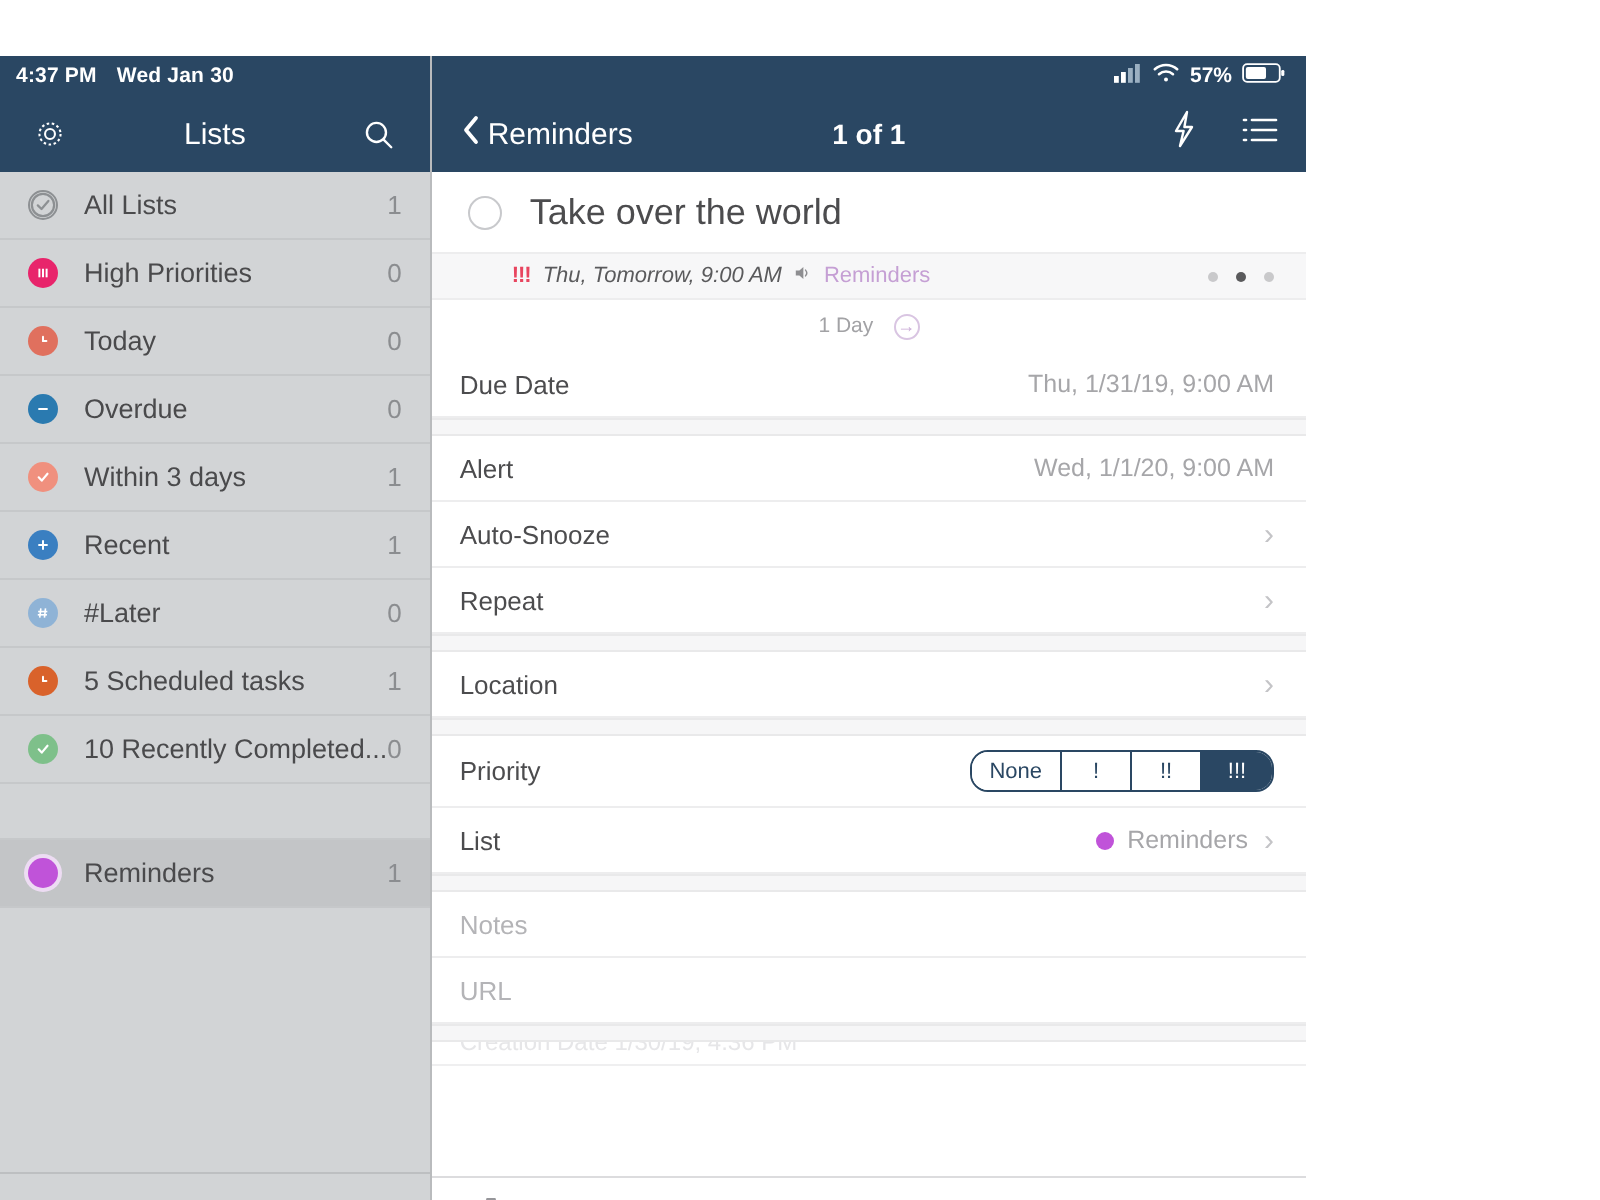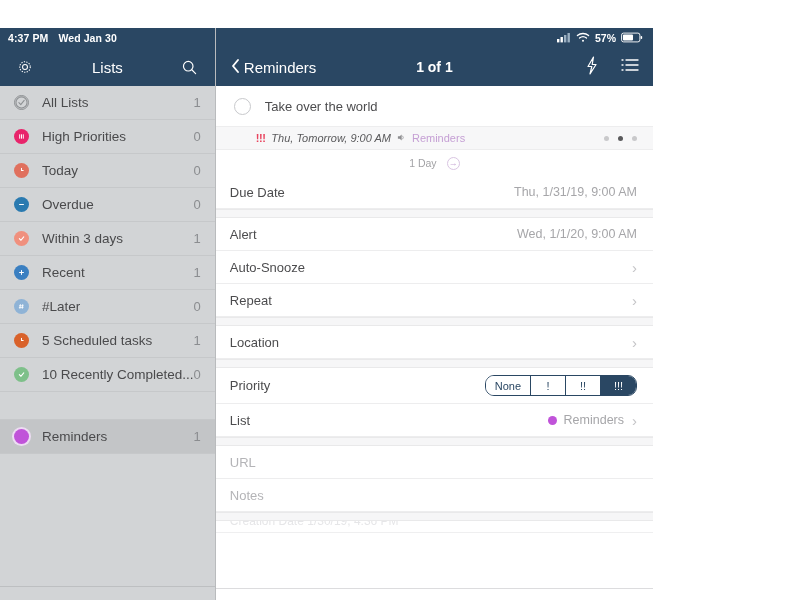--- a/index.html
+++ b/index.html
@@ -95,21 +95,21 @@
   .detail-body { flex: 1; overflow: hidden; background: #ffffff; }
 
   .task-title-row {
     height: 40px; display: flex; align-items: center;
     padding: 0 18px; gap: 14px;
   }
   .checkbox-circle {
     width: 17px; height: 17px; border-radius: 50%;
     border: 1.4px solid #c8c9cc; flex: 0 0 auto;
   }
-  .task-title { font-size: 13px; color: #4c4c4e; }
+  .task-title { font-size: 18px; color: #4c4c4e; }
 
   .reminder-row {
     height: 24px; background: #f7f7f8;
     border-top: 1px solid #ededee; border-bottom: 1px solid #ededee;
     display: flex; align-items: center; padding: 0 16px 0 40px;
     font-size: 11px; gap: 6px;
   }
   .bangs { color: #e8455f; font-weight: bold; letter-spacing: -.5px; font-size: 11px; }
   .rr-date { color: #5a5a5c; font-style: italic; }
   .rr-list { color: #c59fd4; }
@@ -465,25 +465,25 @@
       <div class="field-row">
         <span class="field-label">List</span>
         <span class="list-dot-purple"></span>
         <span class="field-value">Reminders</span>
         <span class="chev">›</span>
       </div>
 
       <div class="section-gap"></div>
 
       <div class="field-row">
+        <span class="field-label placeholder-label">Notes</span>
+      </div>
+
+      <div class="field-row">
         <span class="field-label placeholder-label">URL</span>
-      </div>
-
-      <div class="field-row">
-        <span class="field-label placeholder-label">Notes</span>
       </div>
 
       <div class="section-gap"></div>
 
       <div class="cut-row">
         <span>Creation Date   1/30/19, 4:36 PM</span>
       </div>
 
     </div>
 

